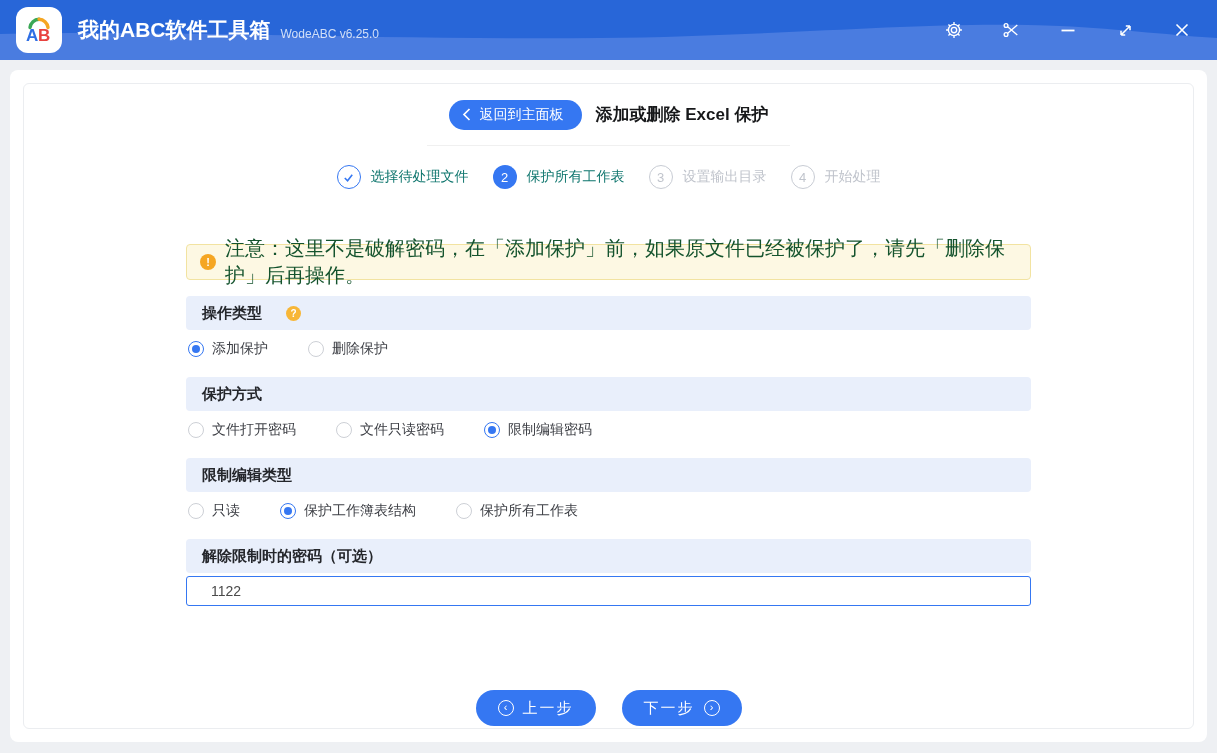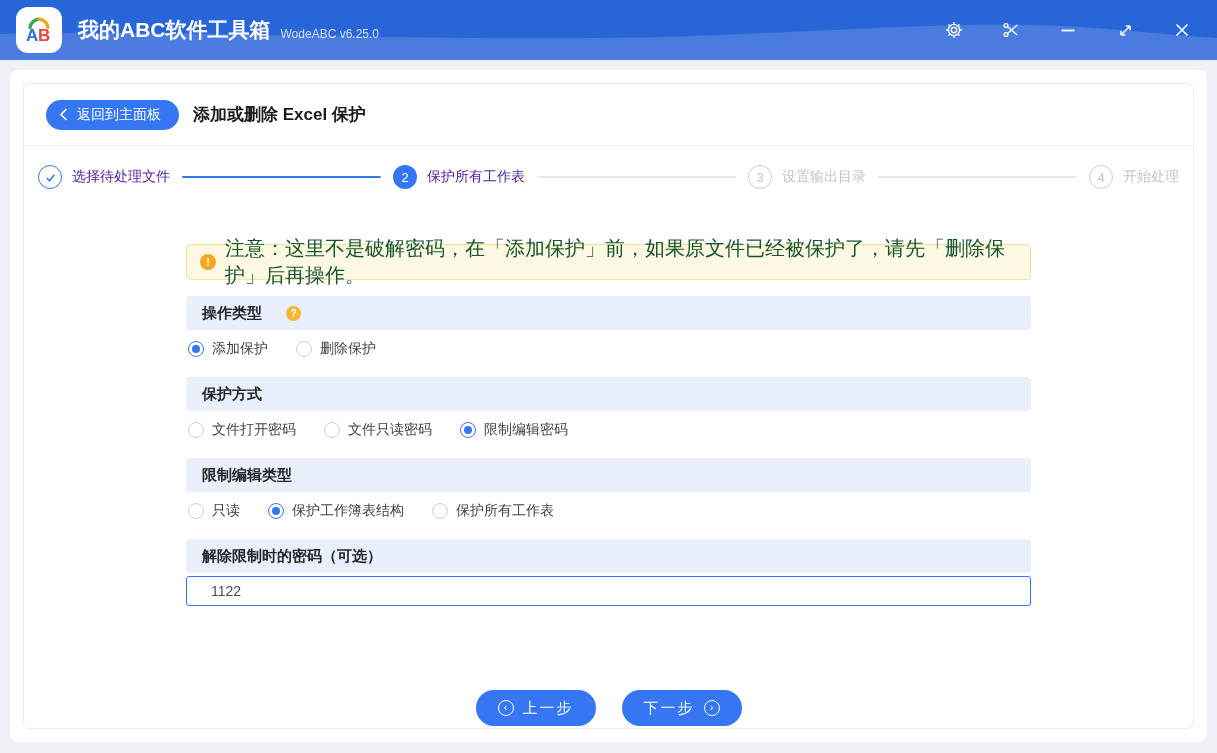--- a/index.html
+++ b/index.html
@@ -17,41 +17,41 @@
   .app-version { font-size:12px; color:rgba(255,255,255,.78); margin-left:10px; padding-top:7px; }
   .tb-actions { position:relative; z-index:1; margin-left:auto; display:flex;
     align-items:center; gap:39px; padding-right:10px; }
   .tb-icon { width:18px; height:18px; color:#fff; cursor:pointer; display:flex;
     align-items:center; justify-content:center; }
 
   
   .page { background:var(--page-bg); height:693px; padding:10px 10px 11px; }
   .panel { background:#fff; border-radius:8px; height:100%; padding:13px; }
   .card { border:1px solid #ebedf0; border-radius:6px; height:100%;
-    display:flex; flex-direction:column; }
+    display:flex; flex-direction:column;align-items:center; }
 
   .card-header { height:62px; display:flex; align-items:center; padding:0 22px;
     border-bottom:1px solid #f0f0f0; flex-shrink:0; }
   .back-btn { height:30px; padding:0 18px 0 13px; background:var(--accent); color:#fff;
     border:none; border-radius:15px; font-size:14px; display:flex; align-items:center;
     gap:9px; cursor:pointer; font-family:inherit; }
   .page-title { margin-left:14px; font-size:17px; font-weight:bold; color:#17181a; }
 
   
   .steps { height:62px; display:flex; align-items:center; padding:0 14px; flex-shrink:0; }
   .step { display:flex; align-items:center; gap:10px; flex-shrink:0; }
   .step-circle { width:24px; height:24px; border-radius:50%; display:flex;
     align-items:center; justify-content:center; font-size:13px; }
   .step.done .step-circle { border:1.5px solid var(--accent); color:var(--accent); }
   .step .check-icon { display:none; }
   .step.done .check-icon { display:block; }
   .step.active .step-circle { background:var(--accent); color:#fff; }
   .step.pending .step-circle { border:1.5px solid #c8ccd4; color:var(--step-gray); }
   .step-label { font-size:14px; }
-  .step.done .step-label, .step.active .step-label { color:#4c1d95; }
+  .step.done .step-label, .step.active .step-label { color:#0f766e; }
   .step.pending .step-label { color:var(--step-gray); }
   .connector { flex:1; height:2px; background:#e4e7ed; margin:0 12px; border-radius:1px; }
   .connector.active, .connector.done { background:var(--accent); }
 
   
   .content { width:845px; margin:36px auto 0; flex:1; min-height:0;
     display:flex; flex-direction:column; }
   .notice { height:36px; background:var(--notice-bg); border:1px solid var(--notice-border);
     border-radius:4px; display:flex; align-items:center; padding:0 13px; gap:9px;
     margin-bottom:16px; flex-shrink:0; }
@@ -61,21 +61,21 @@
   .notice-text { font-size:20px; color:#14532d; }
 
   .sec-bar { height:34px; background:var(--section-bar-bg); border-radius:4px;
     display:flex; align-items:center; padding:0 16px; gap:24px; flex-shrink:0; }
   .sec-title { font-size:15px; font-weight:bold; color:#24262b; }
   .help-icon { width:15px; height:15px; border-radius:50%; background:var(--help-icon);
     color:#fff; font-size:10px; font-weight:bold; display:flex; align-items:center;
     justify-content:center; cursor:pointer; }
 
   .opts { height:36px; display:flex; align-items:center; margin:1px 0 10px 2px;
-    gap:28px; flex-shrink:0; }
+    gap:40px; flex-shrink:0; }
   .opt { display:flex; align-items:center; gap:8px; font-size:14px; color:#3d3f45;
     cursor:pointer; }
   .radio { width:16px; height:16px; border-radius:50%; border:1px solid #cdd0d6;
     background:#fff; display:flex; align-items:center; justify-content:center;
     flex-shrink:0; }
   .opt.on .radio { border:1.5px solid var(--accent); }
   .radio-dot { width:8px; height:8px; border-radius:50%; background:var(--accent);
     display:none; }
   .opt.on .radio-dot { display:block; }
 

